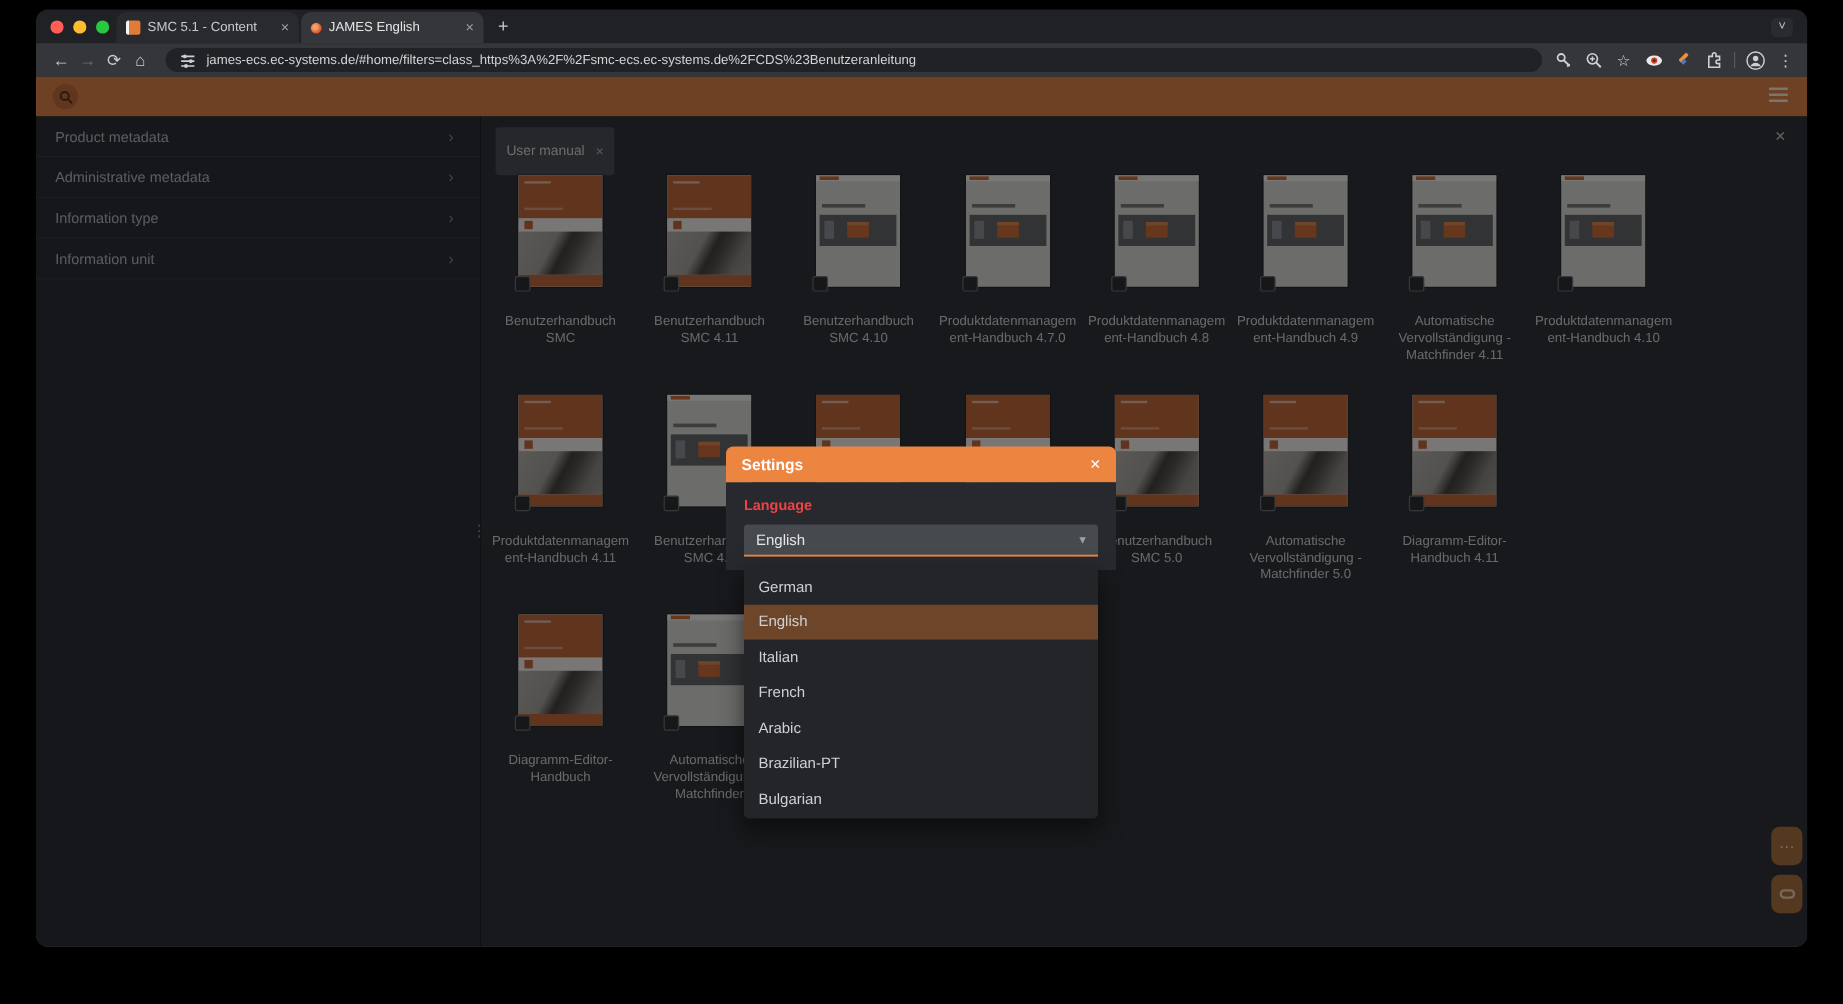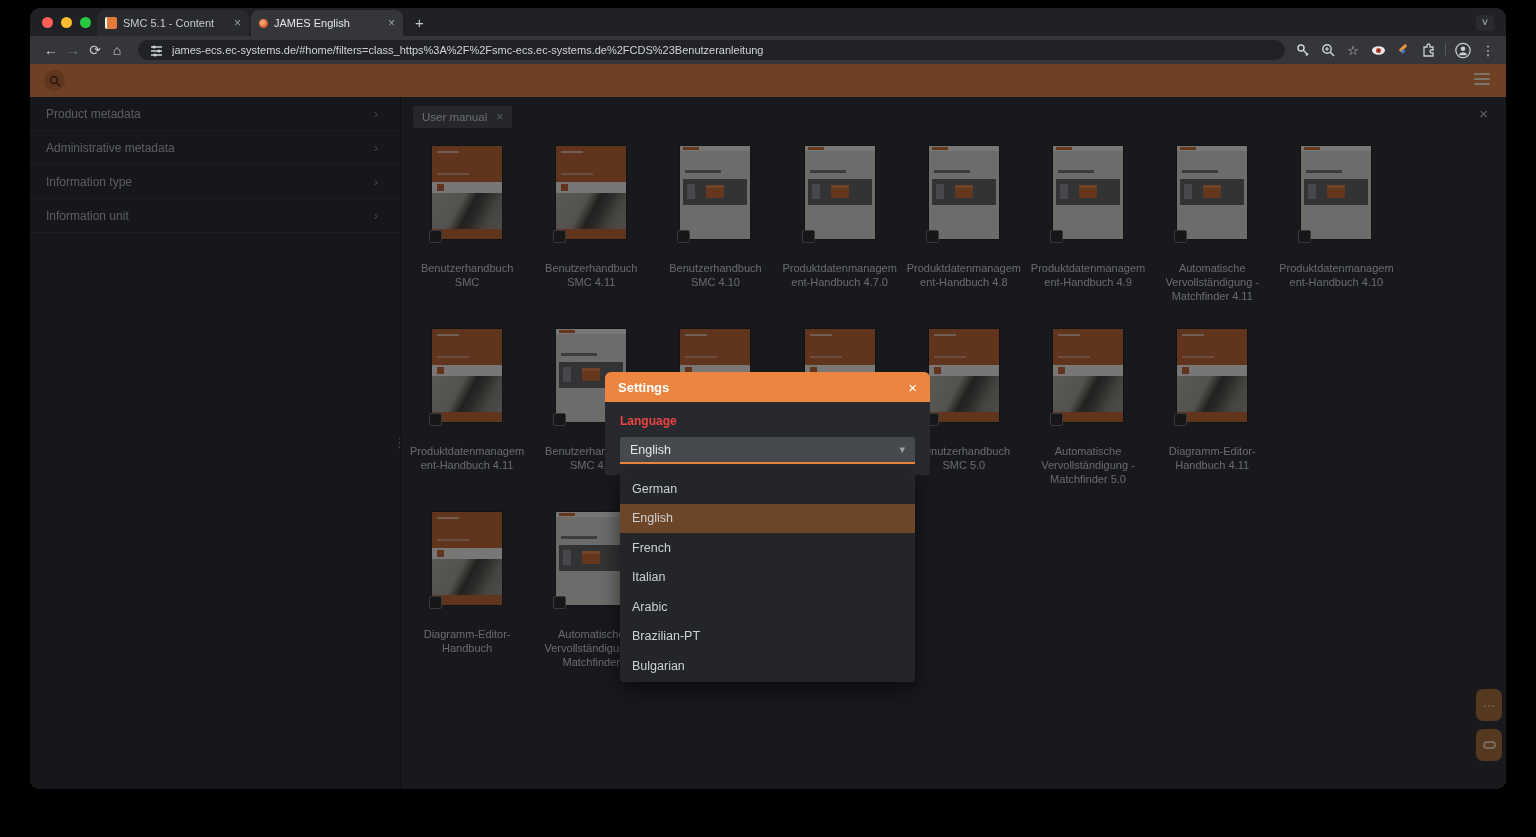--- a/index.html
+++ b/index.html
@@ -47,21 +47,21 @@
   .hamburger { position:absolute; right:16px; top:9px; width:16px; }
   .hamburger i { display:block; height:2px; background:#f7ead9; margin-bottom:3px; border-radius:1px; }
 
   .app-body { position:absolute; left:0; top:33px; right:0; bottom:0; display:flex; }
   .sidebar { width:371px; background:#2c2f34; border-right:1px solid #202226; padding-top:0; }
   .sb-item { height:34px; display:flex; align-items:center; justify-content:space-between;
              padding:0 22px 0 16px; font-size:12px; color:#b6bac0; border-bottom:1px solid #383b41; }
   .sb-chev { color:#84888d; font-size:13px; }
   .main { position:relative; flex:1; background:#303338; }
 
-  .chip { position:absolute; left:12px; top:9px; height:22px; background:#4a4f55; border-radius:3px;
+  .chip { position:absolute; left:12px; top:9px; height:40px; background:#4a4f55; border-radius:3px;
           display:flex; align-items:center; gap:9px; padding:0 9px; font-size:11.5px; color:#d6d9dc; }
   .chip-x { color:#aeb2b7; font-size:12px; }
   .panel-close { position:absolute; right:18px; top:8px; color:#c3c6c9; font-size:15px; }
 
   .grid { position:absolute; left:4px; top:49px; }
   .grid-row { display:flex; height:183px; }
   .card { position:relative; width:124.2px; display:flex; flex-direction:column; align-items:center; }
   .thumb { position:relative; width:70px; height:93px; background:#e9e7e3; overflow:hidden;
            box-shadow:0 0 0 1px rgba(0,0,0,0.25); }
   .thumb div { position:absolute; }
@@ -464,22 +464,22 @@
       <div class="modal-body">
         <div class="lang-label">Language</div>
         <div class="select">
           <span>English</span>
           <span class="sel-chev">▾</span>
         </div>
       </div>
       <div class="dropdown">
           <div class="dd-item">German</div>
           <div class="dd-item selected">English</div>
+          <div class="dd-item">Italian</div>
           <div class="dd-item">French</div>
-          <div class="dd-item">Italian</div>
           <div class="dd-item">Arabic</div>
           <div class="dd-item">Brazilian-PT</div>
           <div class="dd-item">Bulgarian</div>
         </div>
     </div>
 
   </div>
 </div>
 
 </body></html>

